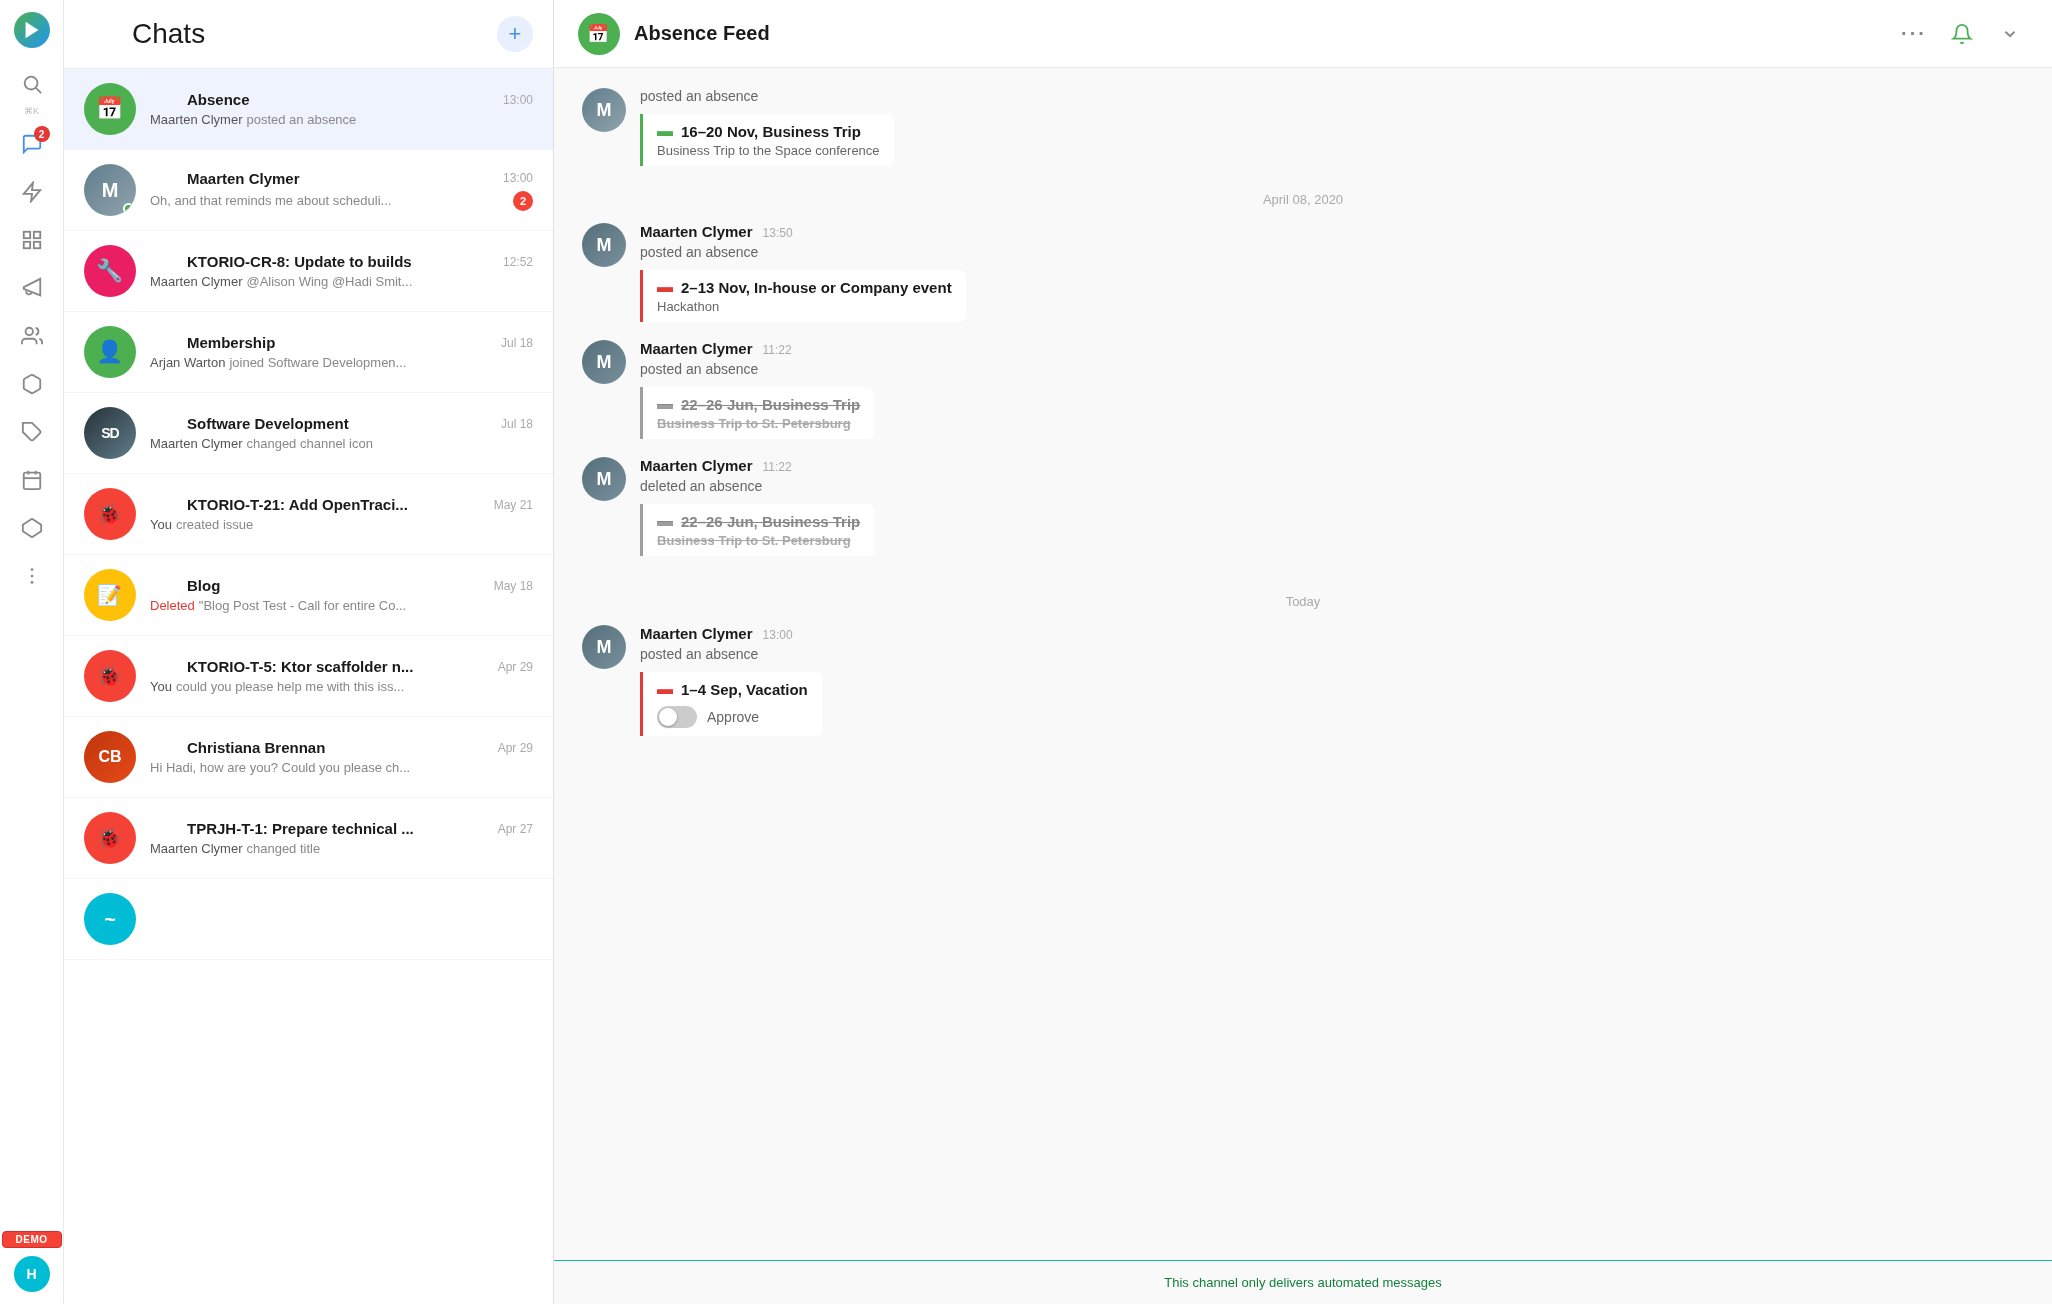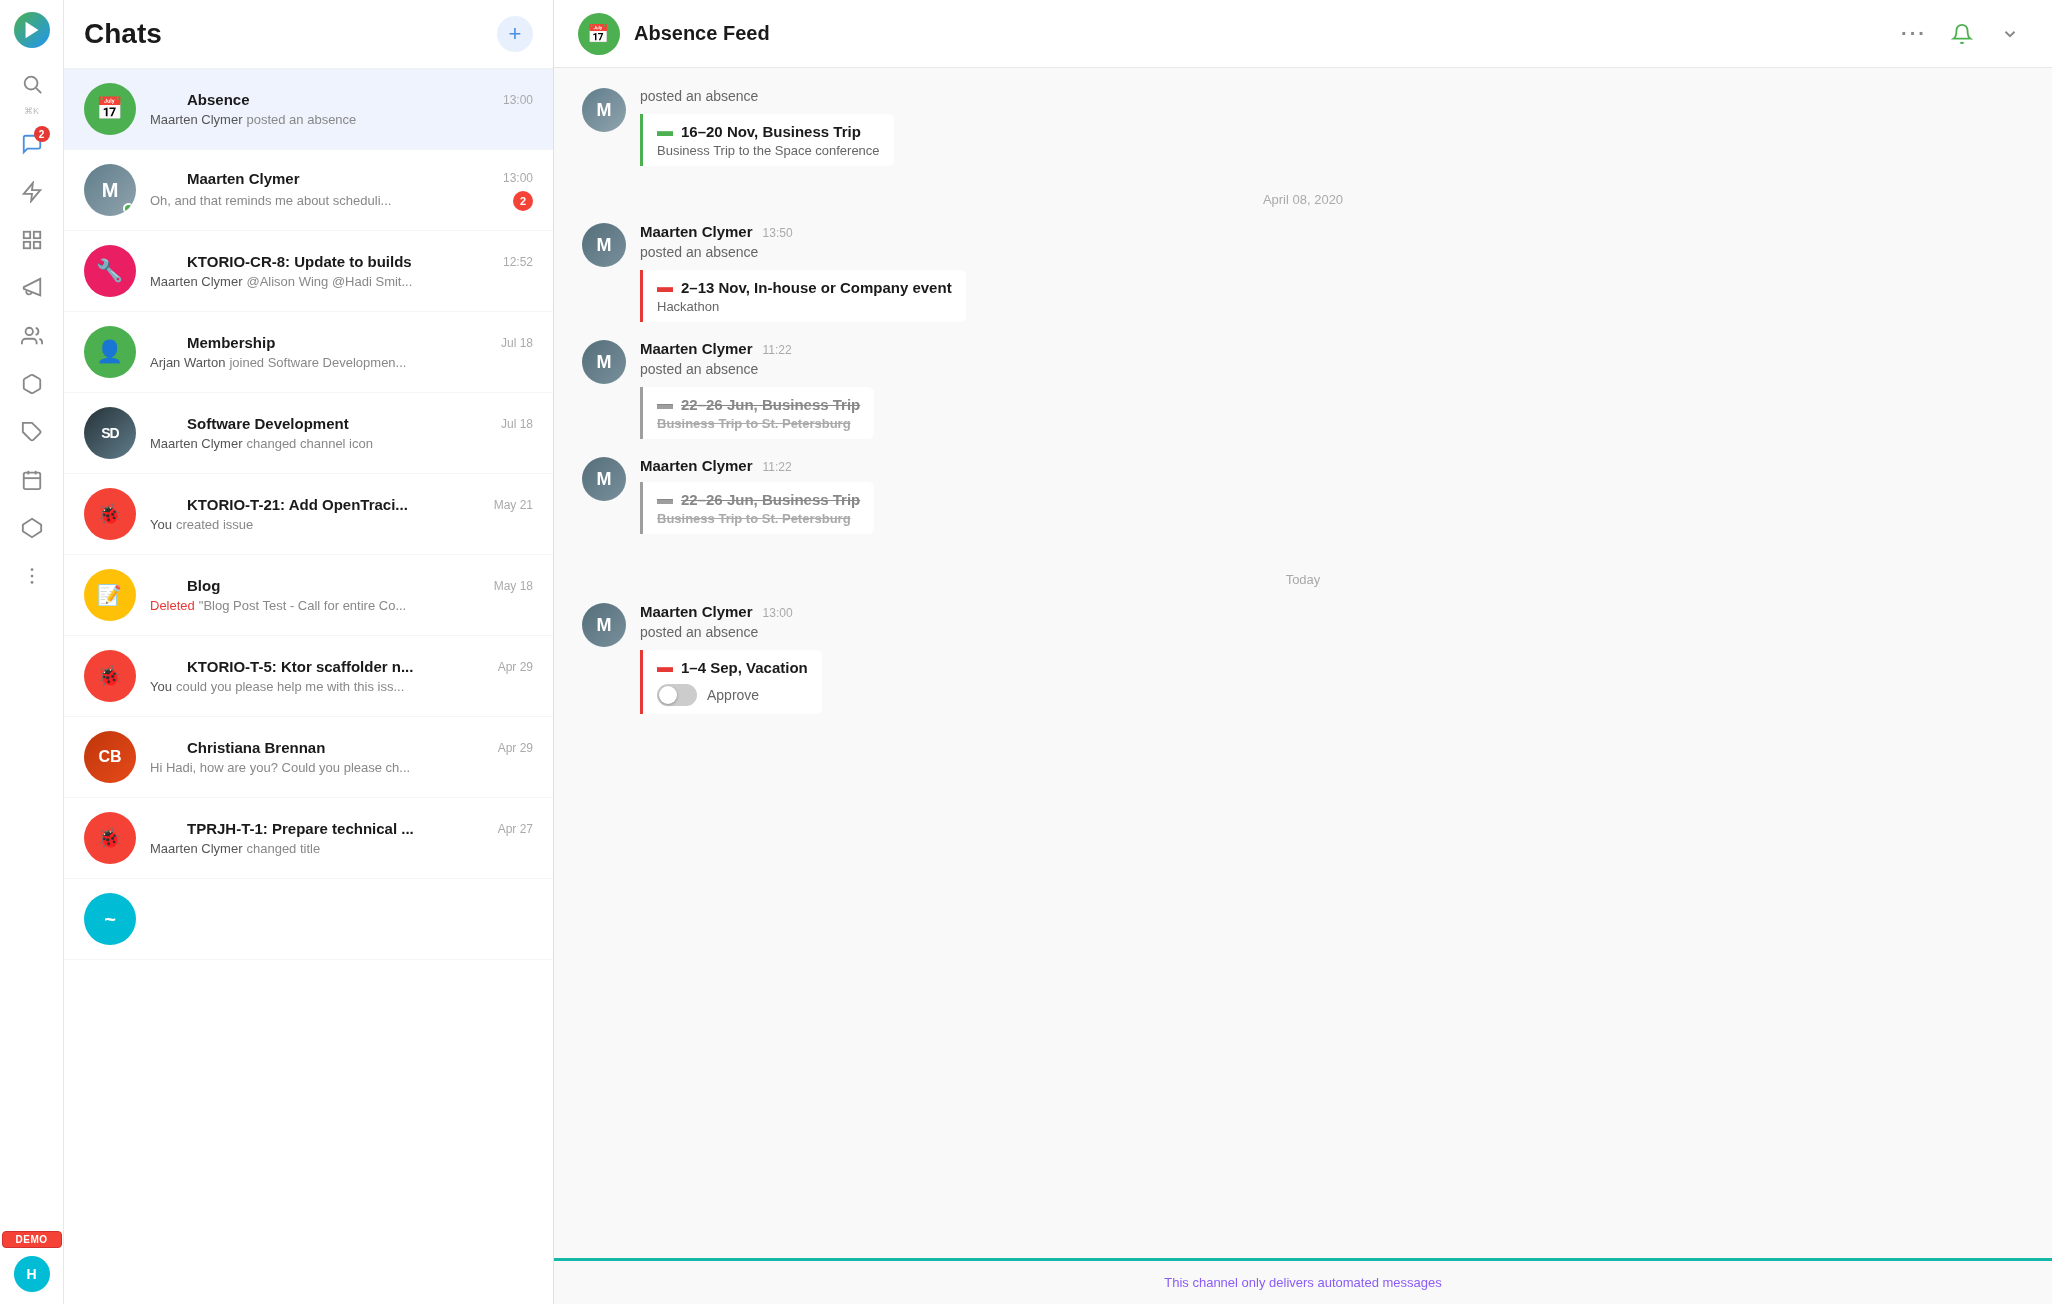--- a/index.html
+++ b/index.html
@@ -52,21 +52,21 @@
       border-right: 1px solid #e0e0e0;
       display: flex;
       flex-direction: column;
       flex-shrink: 0;
     }
     .chat-list-header {
       display: flex; align-items: center; justify-content: space-between;
       padding: 16px 20px;
       border-bottom: 1px solid #f0f0f0;
     }
-    .chat-list-title { font-size: 28px; font-weight: 700; color: #1a1a1a; }
+    .chat-list-title { font-size: 28px; font-weight: 400; color: #1a1a1a; margin-left: 48px; }
     .add-chat-btn {
       width: 36px; height: 36px; border-radius: 50%;
       background: #e8f0fe; color: #4a90e2;
       display: flex; align-items: center; justify-content: center;
       cursor: pointer; border: none; font-size: 22px; font-weight: 300;
     }
     .chat-item {
       display: flex; align-items: center; padding: 14px 20px;
       cursor: pointer; border-bottom: 1px solid #f5f5f5; gap: 14px;
       transition: background 0.1s;
@@ -169,22 +169,22 @@
       position: relative; cursor: pointer; display: inline-block;
     }
     .toggle-thumb {
       width: 18px; height: 18px; background: #fff; border-radius: 50%;
       position: absolute; top: 2px; left: 2px;
       box-shadow: 0 1px 3px rgba(0,0,0,0.3);
       transition: left 0.2s;
     }
     .approve-label { font-size: 14px; color: #666; }
     .channel-footer {
-      text-align: center; color: #8b5cf6; font-size: 13px;
-      padding: 14px; background: #f9f9f9; border-top: 3px solid #14b8a6;
+      text-align: center; color: #15803d; font-size: 13px;
+      padding: 14px; background: #f9f9f9; border-top: 1px solid #14b8a6;
       flex-shrink: 0;
     }
 
     
     .av-green { background: #4caf50; }
     .av-pink { background: #e91e63; }
     .av-red { background: #f44336; }
     .av-yellow { background: #ffc107; }
     .av-cyan { background: #00bcd4; }
   </style>
@@ -511,20 +511,21 @@
       </div>
     </div>
 
     <div class="message-group">
       <div class="msg-avatar" style="background:linear-gradient(135deg,#546e7a,#78909c);display:flex;align-items:center;justify-content:center;font-size:18px;color:#fff;font-weight:600;border-radius:50%;width:44px;height:44px;">M</div>
       <div class="msg-body">
         <div class="msg-header">
           <span class="msg-sender">Maarten Clymer</span>
           <span class="msg-time">11:22</span>
         </div>
+        <div class="msg-action">deleted an absence</div>
         <div class="absence-card gray-card">
           <div class="absence-date strikethrough">
             <span class="cal-icon-gray">▬</span>
             22–26 Jun, Business Trip
           </div>
           <div class="absence-desc strikethrough">Business Trip to St. Petersburg</div>
         </div>
       </div>
     </div>
 

